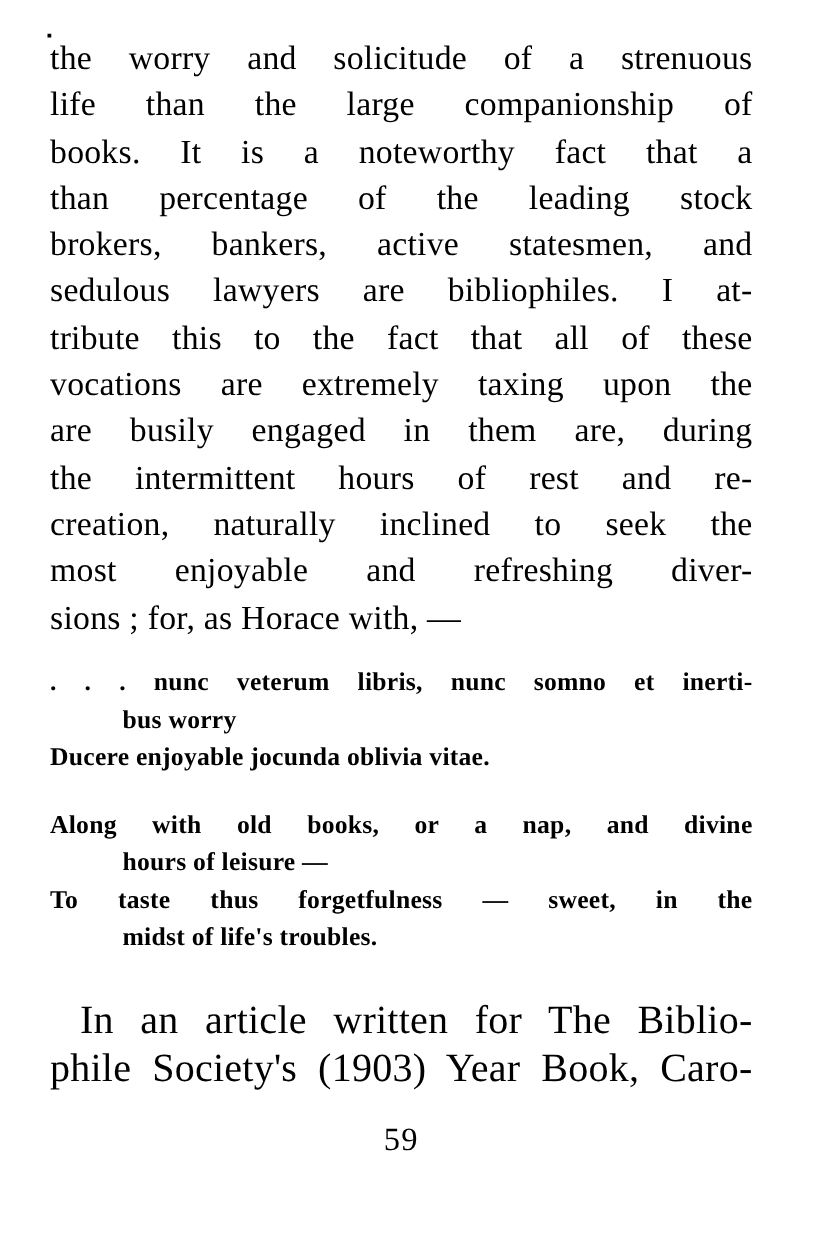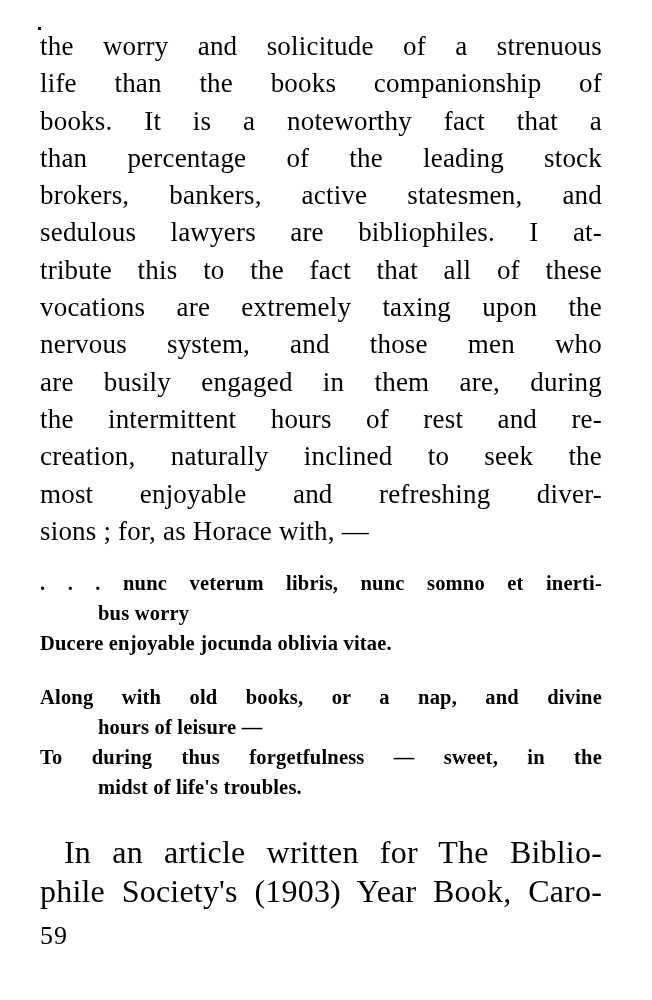--- a/index.html
+++ b/index.html
@@ -52,65 +52,65 @@
   }
   .verse-quote {
     margin-top: 24px;
   }
   .closing-paragraph {
     font-size: 32px;
     line-height: 39px;
     margin-top: 31px;
   }
   .page-number {
+    text-align: center;
     font-size: 26px;
     line-height: 36px;
-    margin-top: 7px;
+    margin-top: 20px;
     letter-spacing: 1px;
   }
   .speck {
     position: absolute;
     left: 38px;
     top: 27px;
     width: 3px;
     height: 3px;
     background: #000;
   }
 </style>
 </head>
 <body>
 
 <div class="page">
   <div class="speck"></div>
   <div class="text-block">
     <div class="main-paragraph">
         <div class="line just">the worry and solicitude of a strenuous</div>
-        <div class="line just">life than the books companionship of</div>
+        <div class="line just">life than the large companionship of</div>
         <div class="line just">books. It is a noteworthy fact that a</div>
         <div class="line just">than percentage of the leading stock</div>
         <div class="line just">brokers, bankers, active statesmen, and</div>
         <div class="line just">sedulous lawyers are bibliophiles. I at-</div>
         <div class="line just">tribute this to the fact that all of these</div>
         <div class="line just">vocations are extremely taxing upon the</div>
-        <div class="line just">nervous system, and those men who</div>
         <div class="line just">are busily engaged in them are, during</div>
         <div class="line just">the intermittent hours of rest and re-</div>
         <div class="line just">creation, naturally inclined to seek the</div>
         <div class="line just">most enjoyable and refreshing diver-</div>
         <div class="line">sions ; for, as Horace with, —</div>
       </div>
     <div class="quote latin-quote">
         <div class="line just">. . . nunc veterum libris, nunc somno et inerti-</div>
         <div class="line indent">bus worry</div>
         <div class="line">Ducere enjoyable jocunda oblivia vitae.</div>
       </div>
     <div class="quote verse-quote">
         <div class="line just">Along with old books, or a nap, and divine</div>
         <div class="line indent">hours of leisure —</div>
-        <div class="line just">To during thus forgetfulness — sweet, in the</div>
+        <div class="line just">To taste thus forgetfulness — sweet, in the</div>
         <div class="line indent">midst of life's troubles.</div>
       </div>
     <div class="closing-paragraph">
         <div class="line first just">In an article written for The Biblio-</div>
         <div class="line just">phile Society's (1903) Year Book, Caro-</div>
       </div>
     <div class="page-number">59</div>
   </div>
 </div>
 

